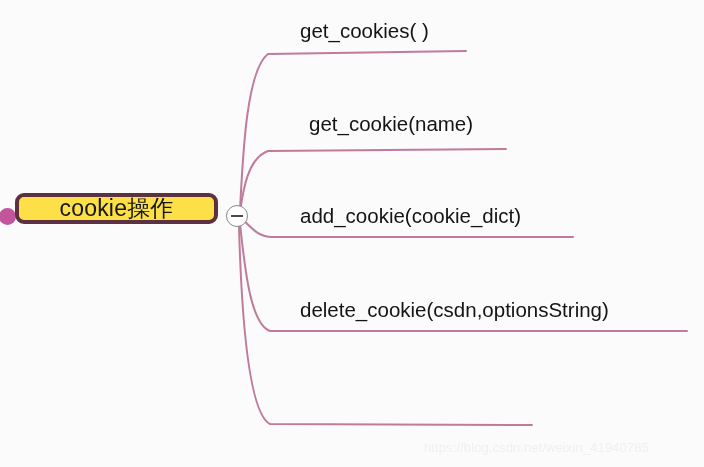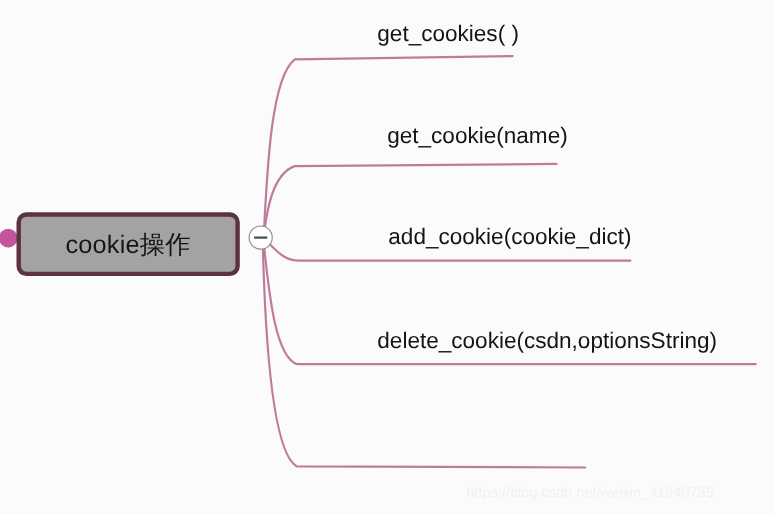--- a/index.html
+++ b/index.html
@@ -24,23 +24,23 @@
     left: 0;
     top: 0;
     width: 704px;
     height: 467px;
   }
   .root-node {
     position: absolute;
     left: 15px;
     top: 193px;
     width: 203px;
-    height: 58px;
+    height: 31px;
     box-sizing: border-box;
-    background: #a3a3a3;
+    background: #fde047;
     border: 4px solid #5c3142;
     border-radius: 9px;
     display: flex;
     align-items: center;
     justify-content: center;
   }
   .root-label {
     font-size: 23px;
     color: #151515;
     letter-spacing: 0.2px;
@@ -74,21 +74,20 @@
     width: 12px;
     height: 1.6px;
     background: #4a4a4a;
   }
   .branch-label {
     position: absolute;
     font-size: 20.5px;
     color: #141414;
     white-space: nowrap;
     line-height: 1;
-    margin-left: 43px;
   }
   .watermark {
     position: absolute;
     left: 424px;
     top: 440px;
     font-size: 13px;
     color: #eef0f2;
     white-space: nowrap;
     letter-spacing: 0.1px;
   }
@@ -113,18 +112,18 @@
   <div class="root-node">
     <span class="root-label">cookie操作</span>
   </div>
 
   <div class="collapse-toggle">
     <span class="minus"></span>
   </div>
 
   <div class="branch-label" style="left:300px; top:21px;">get_cookies( )</div>
   <div class="branch-label" style="left:309px; top:114px;">get_cookie(name)</div>
-  <div class="branch-label" style="left:310px; top:206px;">add_cookie(cookie_dict)</div>
+  <div class="branch-label" style="left:300px; top:206px;">add_cookie(cookie_dict)</div>
   <div class="branch-label" style="left:300px; top:300px;">delete_cookie(csdn,optionsString)</div>
 
   <div class="watermark">https://blog.csdn.net/weixin_41940785</div>
 
 </div>
 
 </body></html>

